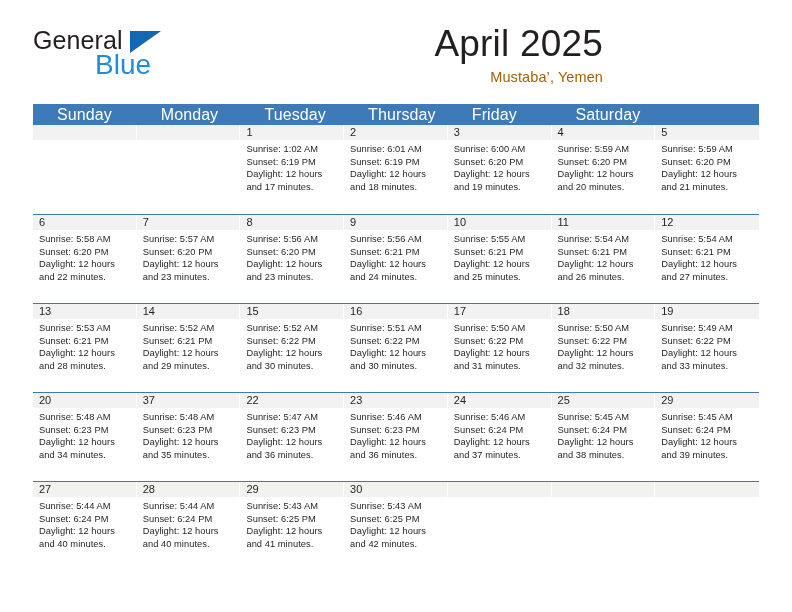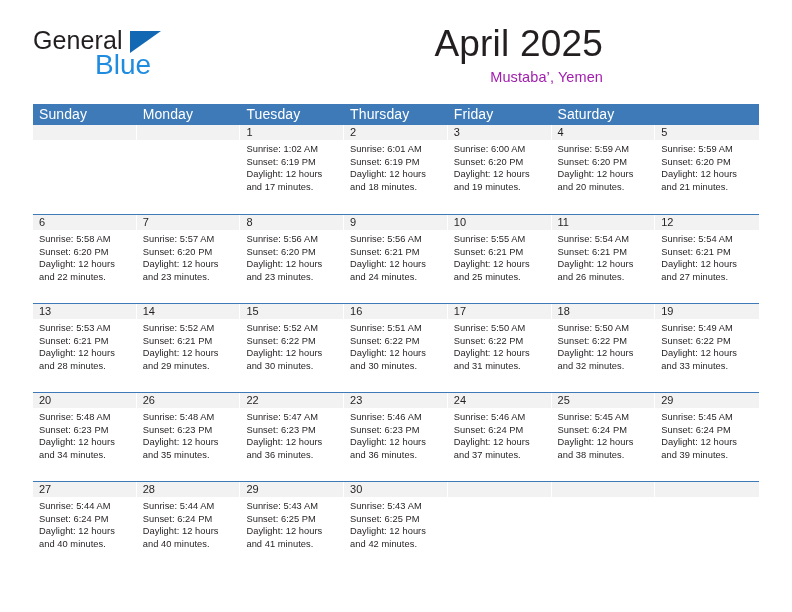--- a/index.html
+++ b/index.html
@@ -74,44 +74,44 @@
     font-size: 37px;
     line-height: 32px;
     color: #231f20;
     font-weight: normal;
     margin: 0;
     letter-spacing: 0.2px;
   }
   .cal-subtitle {
     font-size: 14.5px;
     line-height: 20px;
-    color: #a21caf;
+    color: #a16207;
     margin-top: 7px;
     letter-spacing: 0.1px;
   }
 
   
   .calendar {
     position: absolute;
     left: 33px;
     top: 104px;
     width: 726px;
   }
   .dow-row {
     display: flex;
     background: #3d7ab7;
     height: 21px;
   }
   .dow-cell {
     flex: 0 0 103.71px;
     width: 103.71px;
     box-sizing: border-box;
-    padding-left: 6px;
+    padding-left: 24px;
     color: #ffffff;
-    font-size: 14px;
+    font-size: 16px;
     line-height: 21px;
     letter-spacing: 0.1px;
     white-space: nowrap;
     overflow: hidden;
   }
   .week {
     border-top: 1px solid #3d7ab7;
     height: 89px;
     box-sizing: border-box;
     position: relative;
@@ -407,21 +407,21 @@
               <div class="daynum">20</div>
               <div class="day-body">
                 <div class="day-line">Sunrise: 5:48 AM</div>
                 <div class="day-line">Sunset: 6:23 PM</div>
                 <div class="day-line">Daylight: 12 hours</div>
                 <div class="day-line">and 34 minutes.</div>
               </div>
             </div>
             <div class="day-cell">
               <div class="daynum-band"></div>
-              <div class="daynum">26</div>
+              <div class="daynum">37</div>
               <div class="day-body">
                 <div class="day-line">Sunrise: 5:48 AM</div>
                 <div class="day-line">Sunset: 6:23 PM</div>
                 <div class="day-line">Daylight: 12 hours</div>
                 <div class="day-line">and 35 minutes.</div>
               </div>
             </div>
             <div class="day-cell">
               <div class="daynum-band"></div>
               <div class="daynum">22</div>

